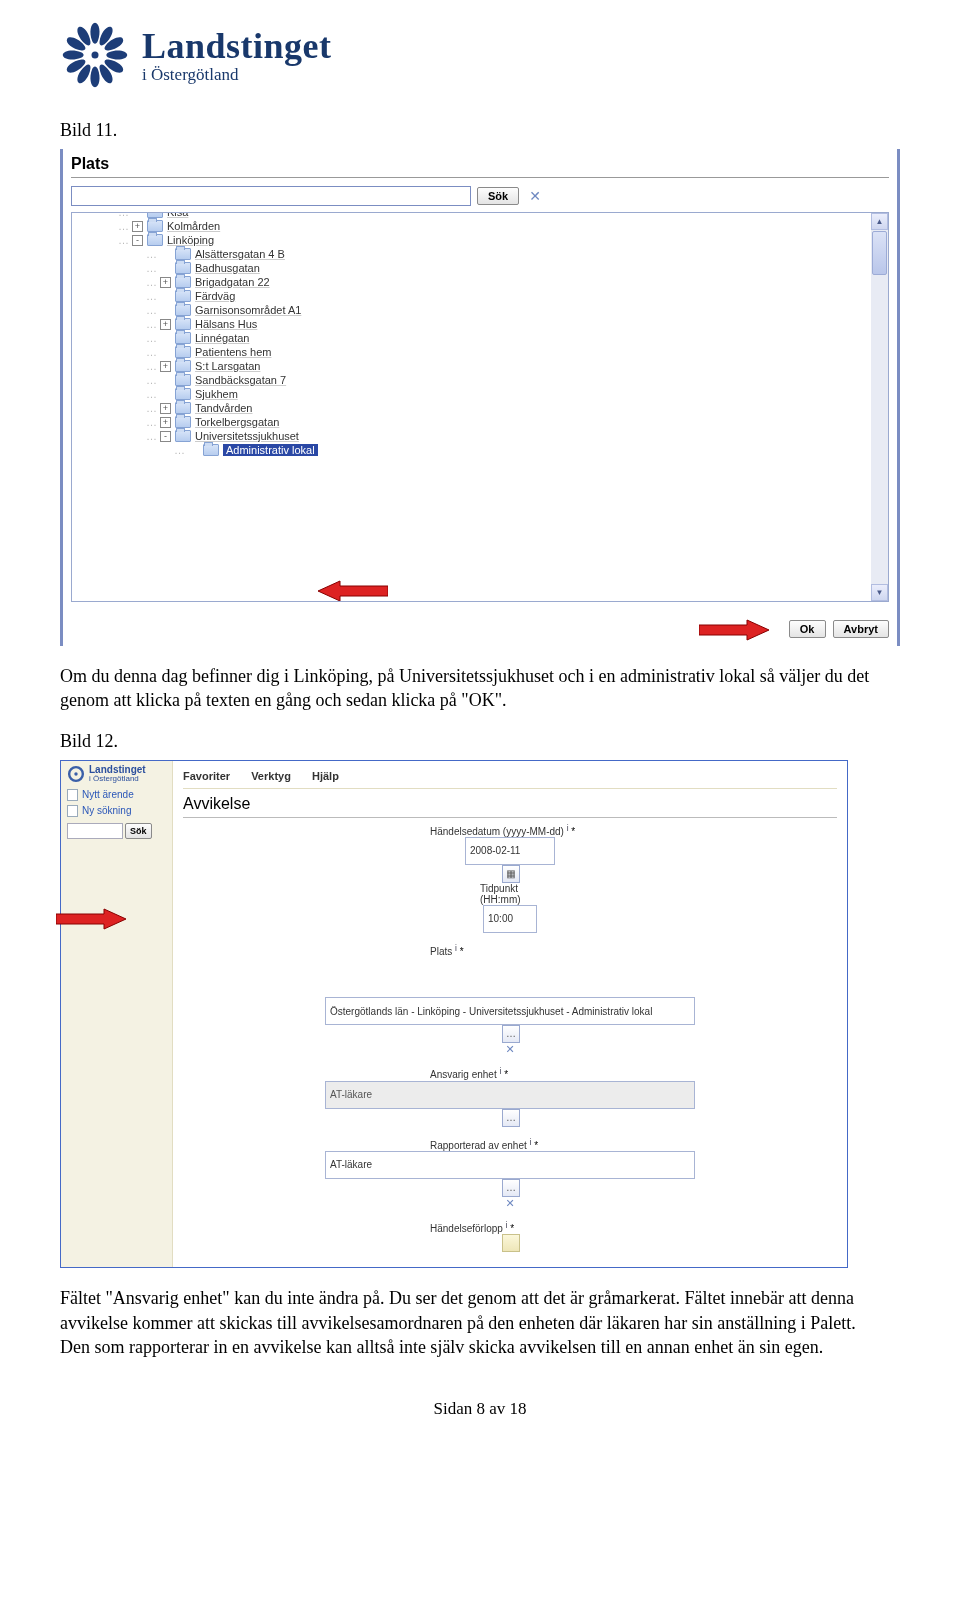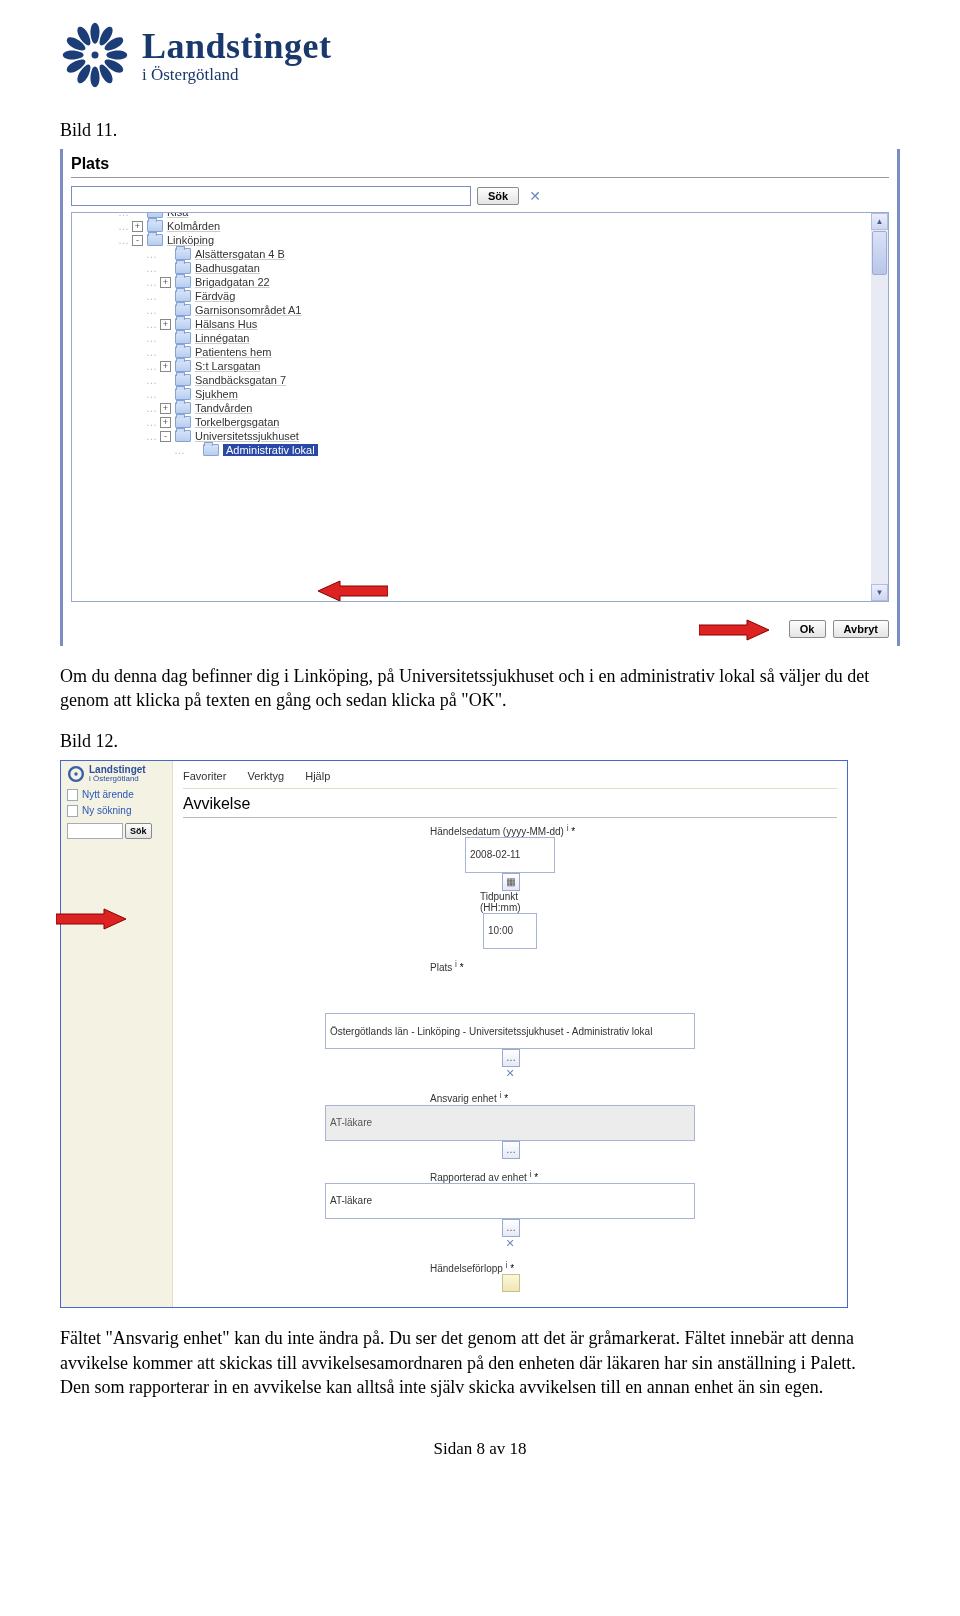--- a/index.html
+++ b/index.html
@@ -163,28 +163,28 @@
   .sidebar .mini-logo .mico { width:18px;height:18px;}
   .sidebar .mini-logo .mt { font-size:10px; color:#2b4f9d; font-weight:bold; line-height:1;}
   .sidebar .mini-logo .mt .s { font-weight:normal; font-size:8px; display:block;}
   .sidebar a { display:flex; align-items:center; gap:4px; color:#2b57b8; font-size:10px; text-decoration:none; padding:2px 0;}
   .sidebar .doc-ico { width:11px;height:12px;border:1px solid #9ab;background:#fff;}
   .sidebar .srchrow { display:flex; gap:2px; margin-top:4px;}
   .sidebar .srchrow input{ width:56px;height:16px;border:1px solid #aab;font-size:9px;}
   .sidebar .srchrow .btn-classic{ font-size:9px; padding:0 4px; font-weight:bold;}
   .main-pane { flex:1; background:#fff; padding: 6px 10px 10px 10px; }
   .menu-row { font-size:11px; color:#333; padding:3px 0 6px 0; border-bottom: 1px solid #e2ddc2;}
-  .menu-row span{ margin-right:18px; font-weight:normal; cursor:pointer;}
+  .menu-row span{ margin-right:18px; font-weight:bold; cursor:pointer;}
   .form-title { font-size:16px; color:#000; padding: 6px 0 4px 0; border-bottom:1px solid #bbb;}
   .form-row { display:flex; align-items:center; padding: 5px 0; font-size:10px;flex-direction:column;}
   .form-row .lbl { width: 160px; color:#333;}
   .form-row .lbl sup{color:#445;}
   .form-row .lbl .ast{ color:#000;}
   .txt-field {
-    height: 28px; border:1px solid #a8b4d4; background:#fff; font-size:10px; padding:17px 4px;
+    height: 28px; border:1px solid #a8b4d4; background:#fff; font-size:10px; padding:1px 4px;
     color:#333;
   }
   .txt-field.ro { background:#ececec; color:#555;}
   .mini-btn {
     width:18px;height:18px;border:1px solid #9aa9cf;background:linear-gradient(#fff,#e5e9f5);
     font-size:10px;color:#555;text-align:center;line-height:16px;cursor:pointer;margin-left:2px;
   }
   .note-ico {
     width:18px;height:18px;border:1px solid #c9c18a;background:linear-gradient(#fbf7da,#eee6b8);
     margin-left:2px;

